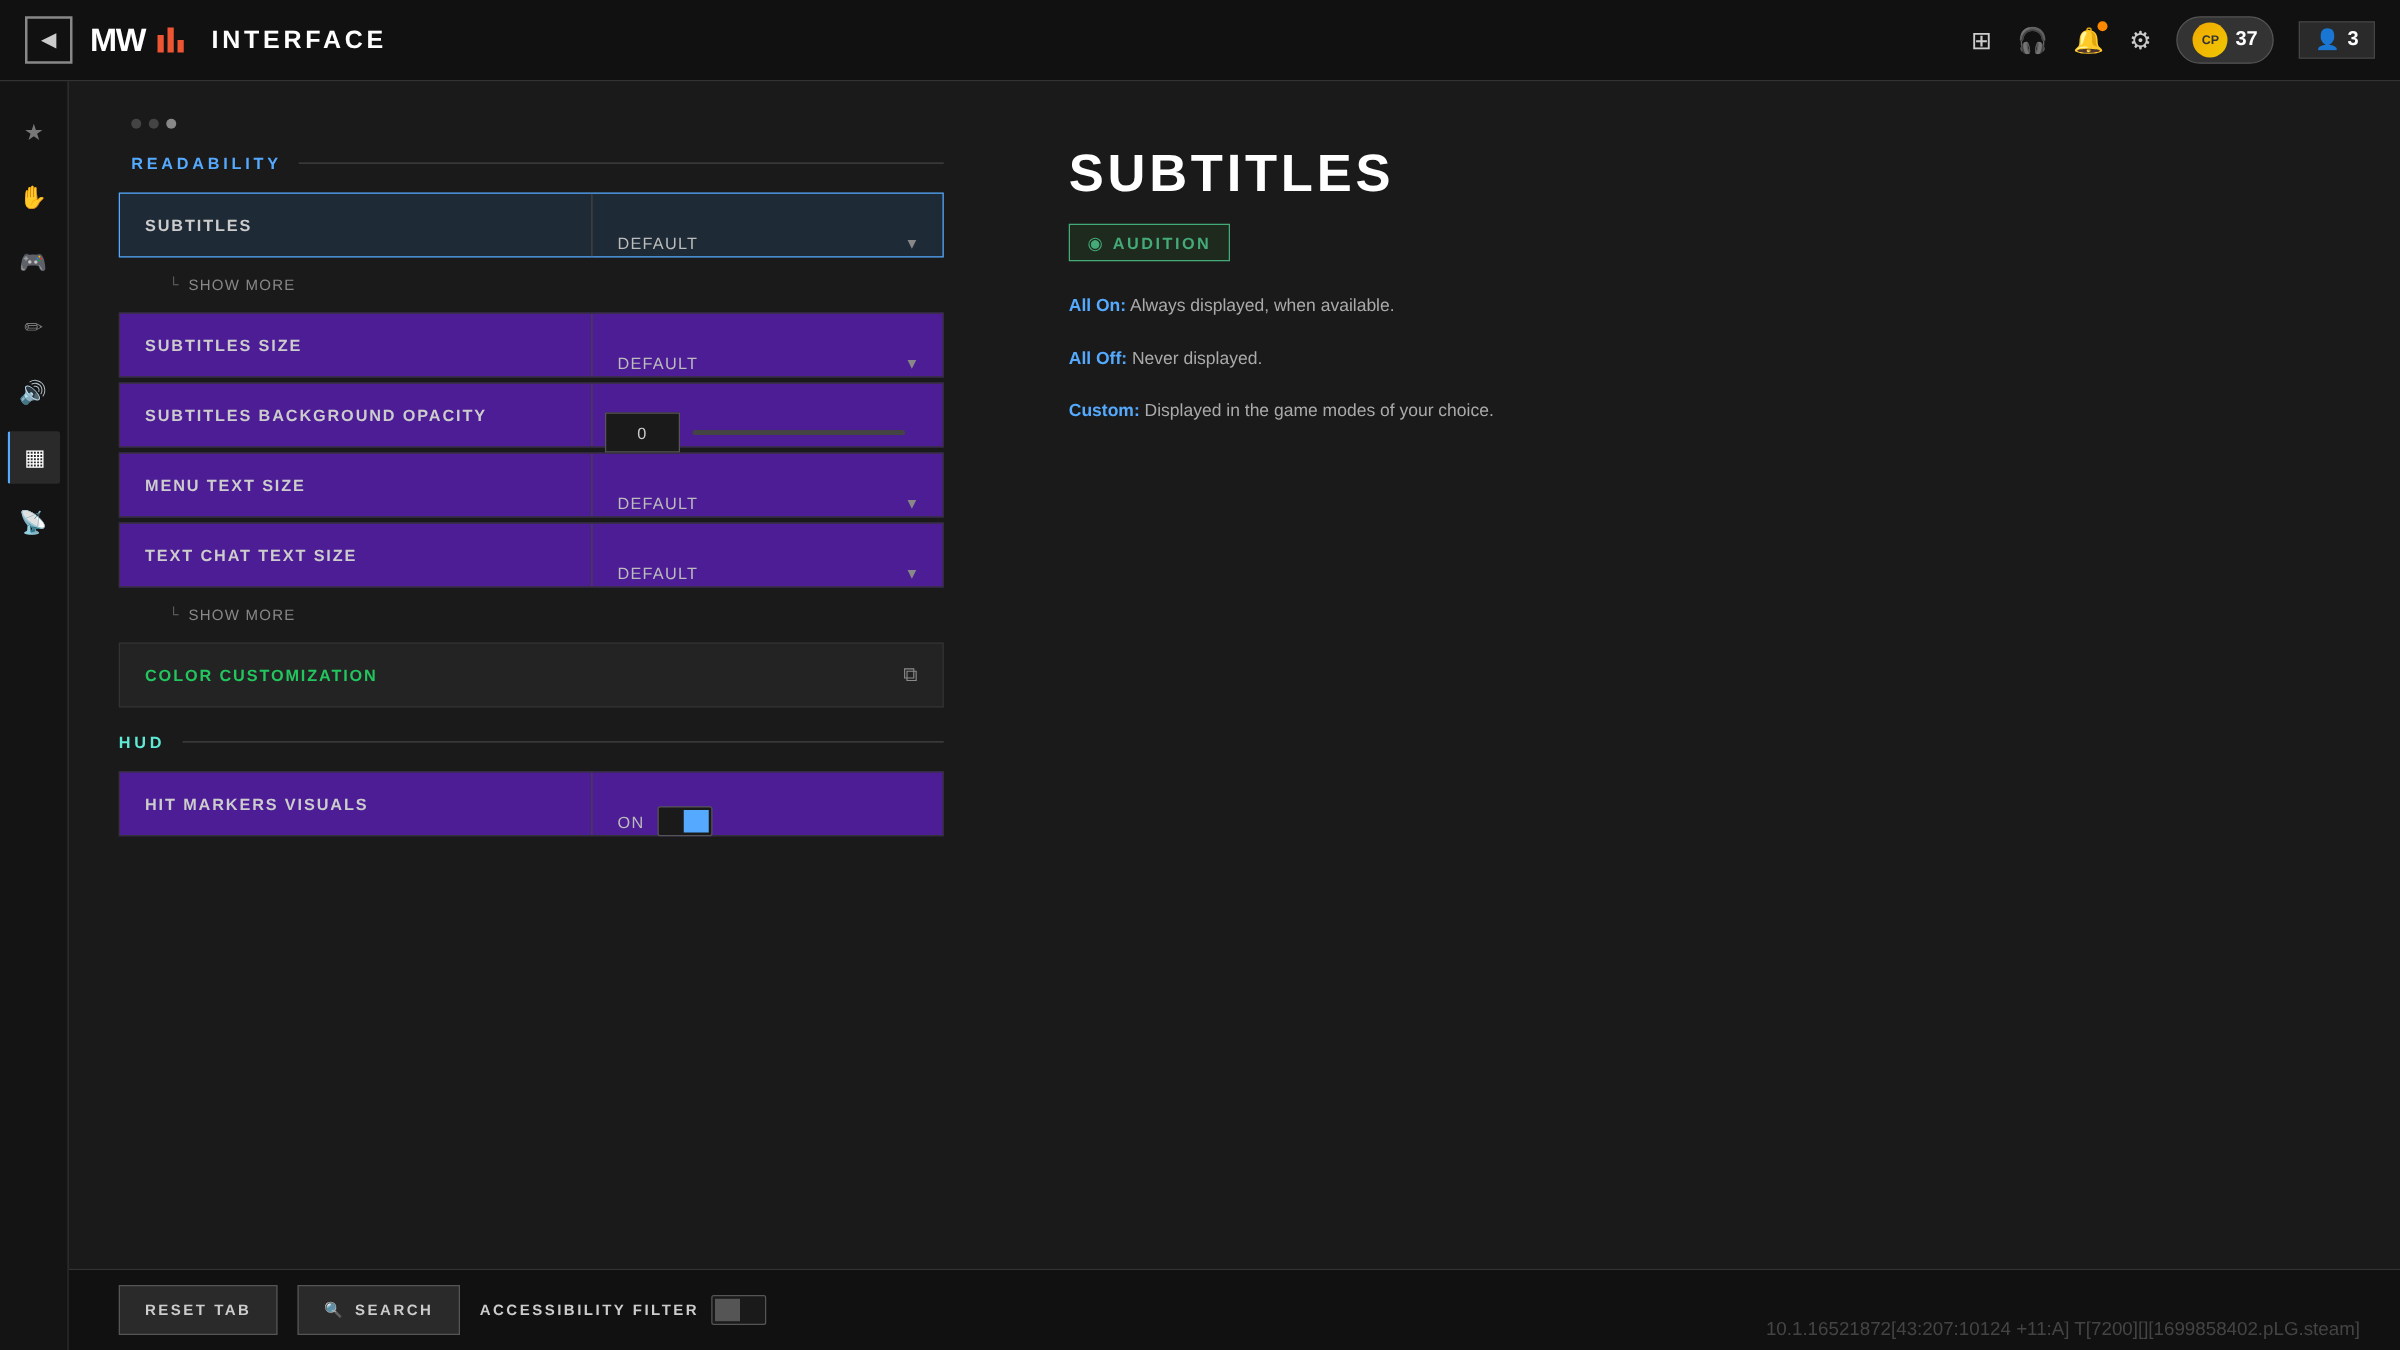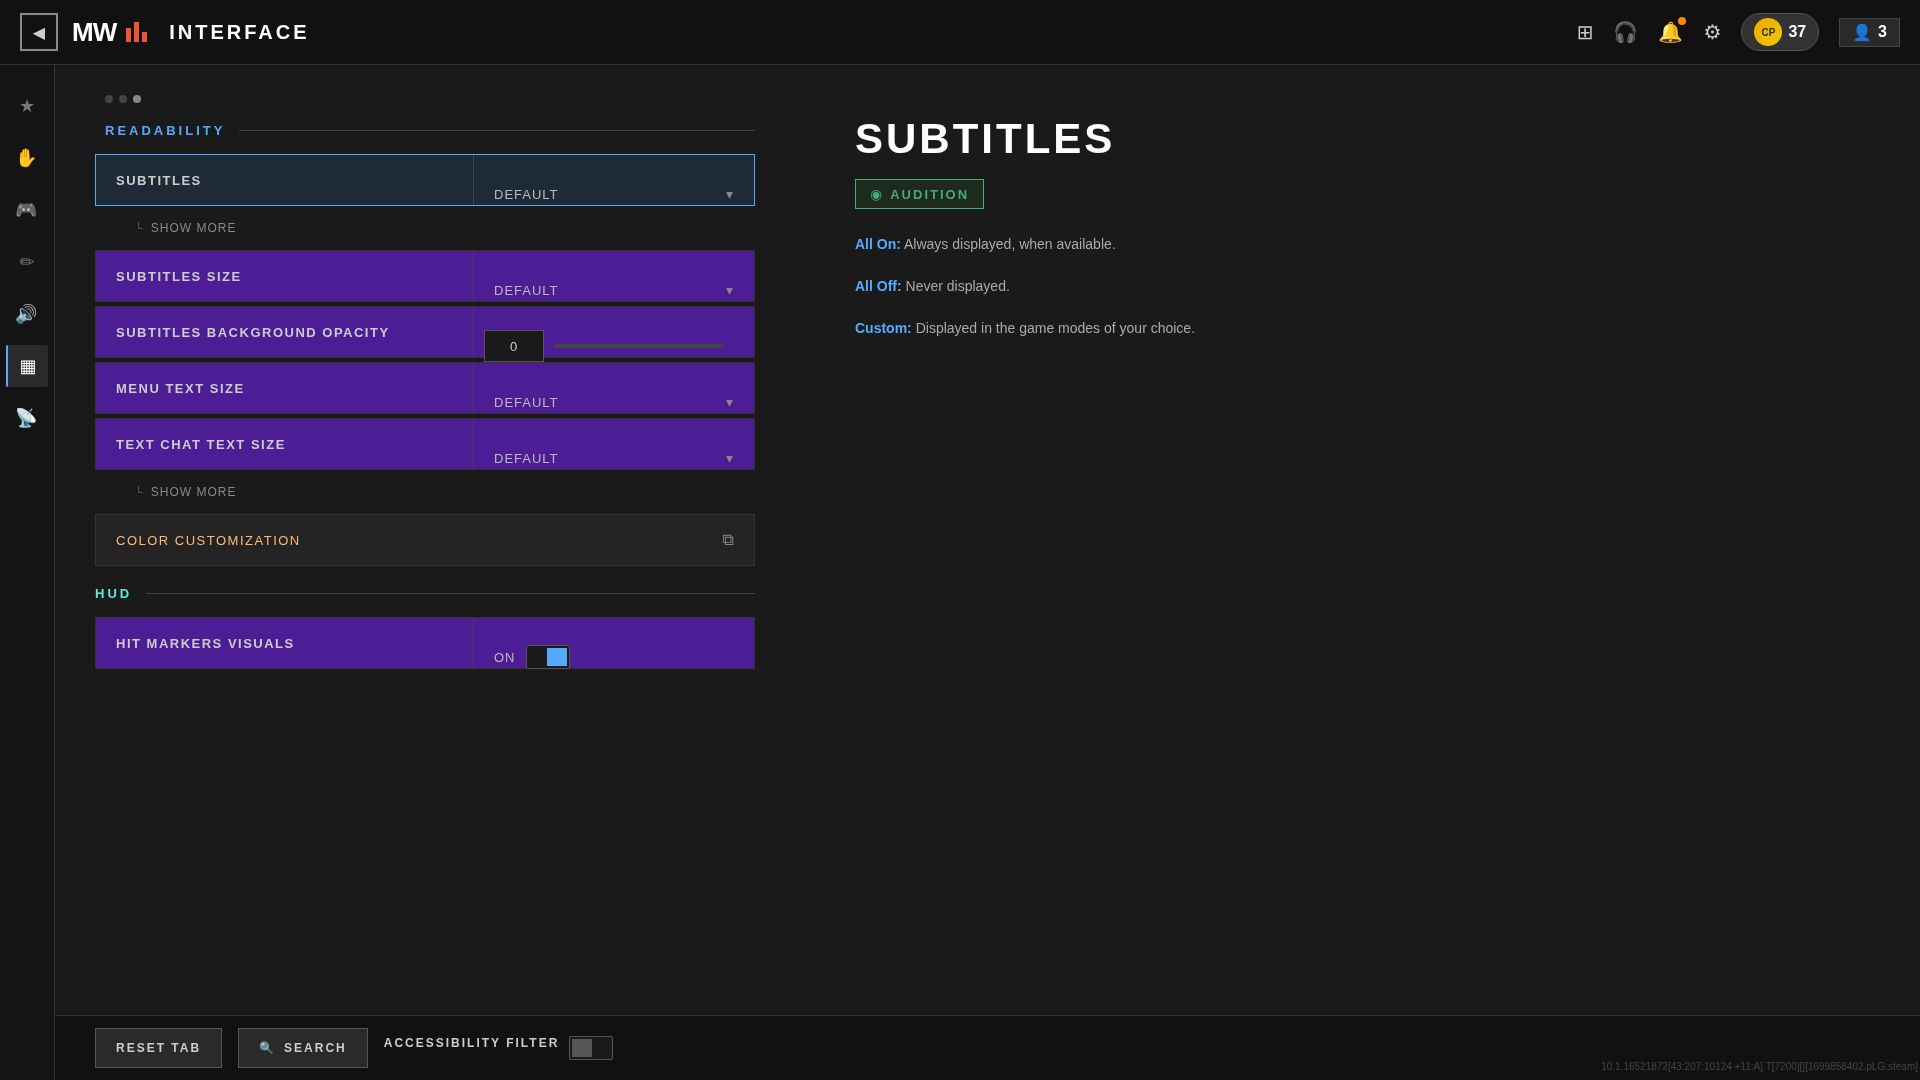--- a/index.html
+++ b/index.html
@@ -295,23 +295,23 @@
       height: 52px;
       background: #232323;
       margin-bottom: 4px;
       border: 1px solid #333;
       cursor: pointer;
       padding: 0 20px;
       justify-content: space-between;
     }
     .color-cust-label {
       font-size: 13px;
-      font-weight: 400;
+      font-weight: 700;
       letter-spacing: 1.5px;
-      color: #fdba74;
+      color: #22c55e;
     }
     .external-icon {
       font-size: 16px;
       color: #888;
     }
 
     
     .hud-header {
       display: flex;
       align-items: center;
@@ -385,21 +385,21 @@
       font-size: 12px;
       font-weight: 700;
       letter-spacing: 2px;
       cursor: pointer;
       display: flex;
       align-items: center;
       gap: 8px;
     }
     .accessibility-filter {
       display: flex;
-      align-items: flex-start;
+      align-items: center;
       gap: 10px;
       color: #ccc;
       font-size: 12px;
       font-weight: 700;
       letter-spacing: 2px;
     }
     .accessibility-toggle {
       width: 44px;
       height: 24px;
       background: #1a1a1a;
@@ -451,22 +451,22 @@
       color: #aaa;
       line-height: 1.7;
       margin-bottom: 18px;
     }
     .detail-highlight { color: #5af; font-weight: 700; }
 
     
     .version-string {
       position: absolute;
       bottom: 8px;
-      right: 2px;
-      font-size: 10px;
+      right: 32px;
+      font-size: 15px;
       color: #444;
     }
   </style>
 </head>
 <body>
 
 <div class="topbar">
   <div class="topbar-left">
     <div class="back-btn">◀</div>
     <div class="logo-area">

